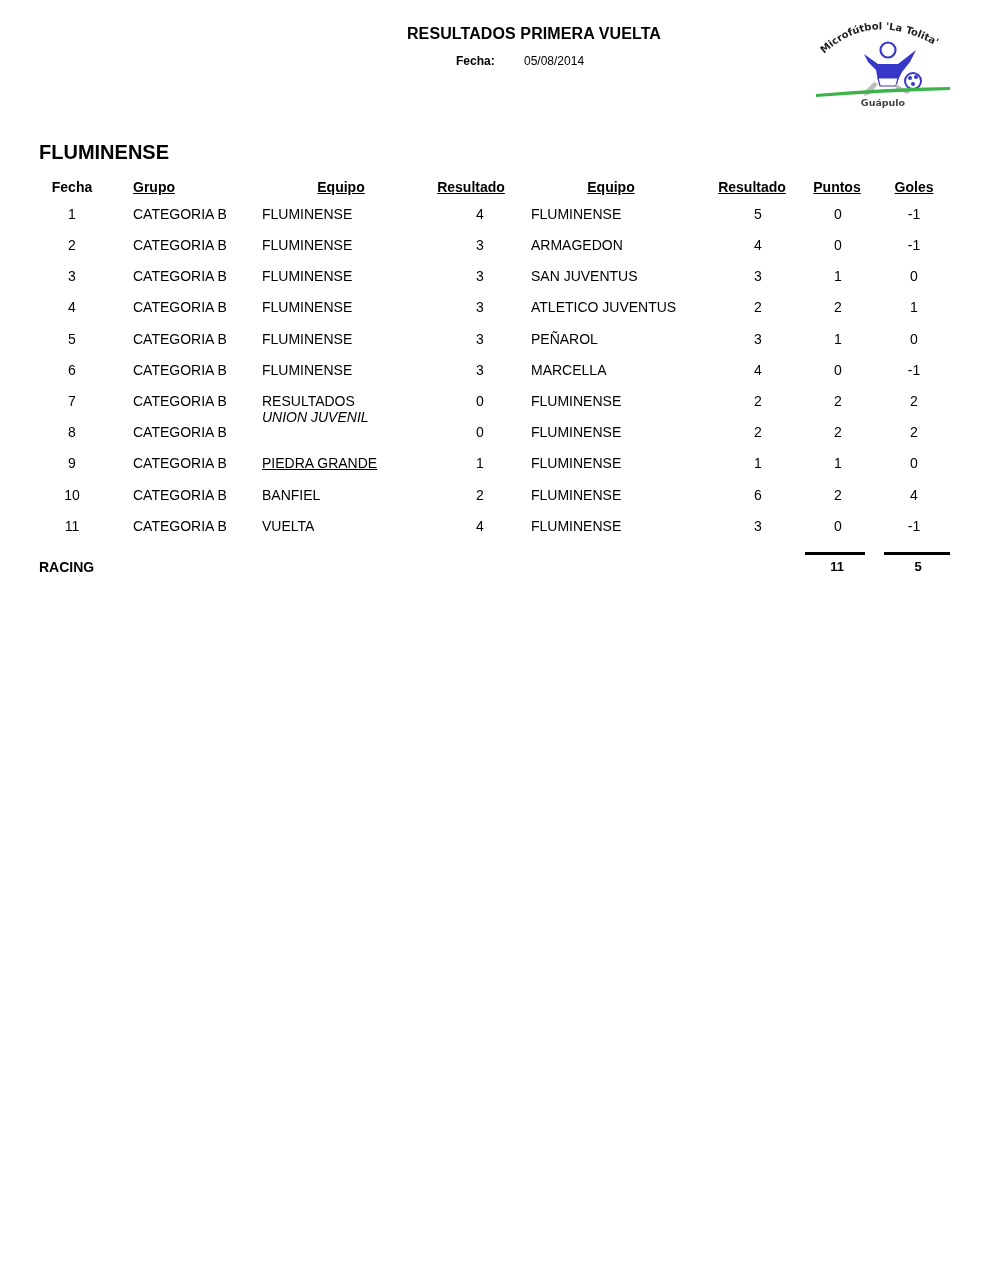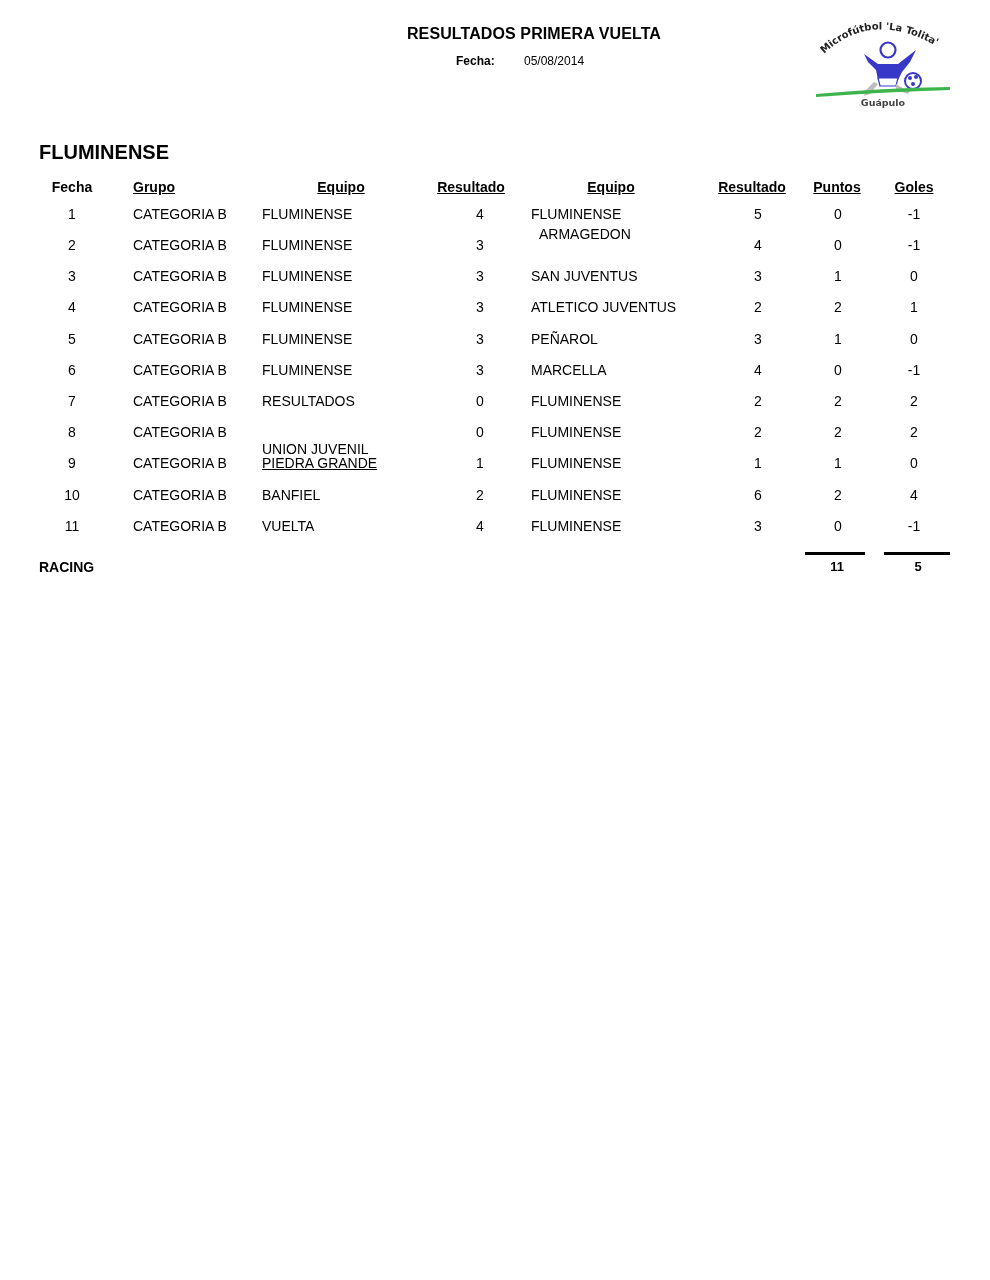--- a/index.html
+++ b/index.html
@@ -134,21 +134,21 @@
       <div class="cell " style="left:531px;top:206px;">FLUMINENSE</div>
       <div class="cell c" style="left:738px;width:40px;top:206px;">5</div>
       <div class="cell c" style="left:818px;width:40px;top:206px;">0</div>
       <div class="cell c" style="left:894px;width:40px;top:206px;">-1</div>
     </div>
     <div>
       <div class="cell c" style="left:44px;width:56px;top:237px;">2</div>
       <div class="cell " style="left:133px;top:237px;">CATEGORIA B</div>
       <div class="cell " style="left:262px;top:237px;">FLUMINENSE</div>
       <div class="cell c" style="left:460px;width:40px;top:237px;">3</div>
-      <div class="cell " style="left:531px;top:226px;margin-left:8px;">ARMAGEDON</div>
+      <div class="cell " style="left:531px;top:237px;">ARMAGEDON</div>
       <div class="cell c" style="left:738px;width:40px;top:237px;">4</div>
       <div class="cell c" style="left:818px;width:40px;top:237px;">0</div>
       <div class="cell c" style="left:894px;width:40px;top:237px;">-1</div>
     </div>
     <div>
       <div class="cell c" style="left:44px;width:56px;top:268px;">3</div>
       <div class="cell " style="left:133px;top:268px;">CATEGORIA B</div>
       <div class="cell " style="left:262px;top:268px;">FLUMINENSE</div>
       <div class="cell c" style="left:460px;width:40px;top:268px;">3</div>
       <div class="cell " style="left:531px;top:268px;">SAN JUVENTUS</div>
@@ -192,21 +192,21 @@
       <div class="cell " style="left:262px;top:393px;">RESULTADOS</div>
       <div class="cell c" style="left:460px;width:40px;top:393px;">0</div>
       <div class="cell " style="left:531px;top:393px;">FLUMINENSE</div>
       <div class="cell c" style="left:738px;width:40px;top:393px;">2</div>
       <div class="cell c" style="left:818px;width:40px;top:393px;">2</div>
       <div class="cell c" style="left:894px;width:40px;top:393px;">2</div>
     </div>
     <div>
       <div class="cell c" style="left:44px;width:56px;top:424px;">8</div>
       <div class="cell " style="left:133px;top:424px;">CATEGORIA B</div>
-      <div class="cell " style="left:262px;top:441px;">UNION JUVENIL</div>
+      <div class="cell " style="left:262px;top:409px;font-style:italic;">UNION JUVENIL</div>
       <div class="cell c" style="left:460px;width:40px;top:424px;">0</div>
       <div class="cell " style="left:531px;top:424px;">FLUMINENSE</div>
       <div class="cell c" style="left:738px;width:40px;top:424px;">2</div>
       <div class="cell c" style="left:818px;width:40px;top:424px;">2</div>
       <div class="cell c" style="left:894px;width:40px;top:424px;">2</div>
     </div>
     <div>
       <div class="cell c" style="left:44px;width:56px;top:455px;">9</div>
       <div class="cell " style="left:133px;top:455px;">CATEGORIA B</div>
       <div class="cell " style="left:262px;top:455px;text-decoration:underline;">PIEDRA GRANDE</div>

